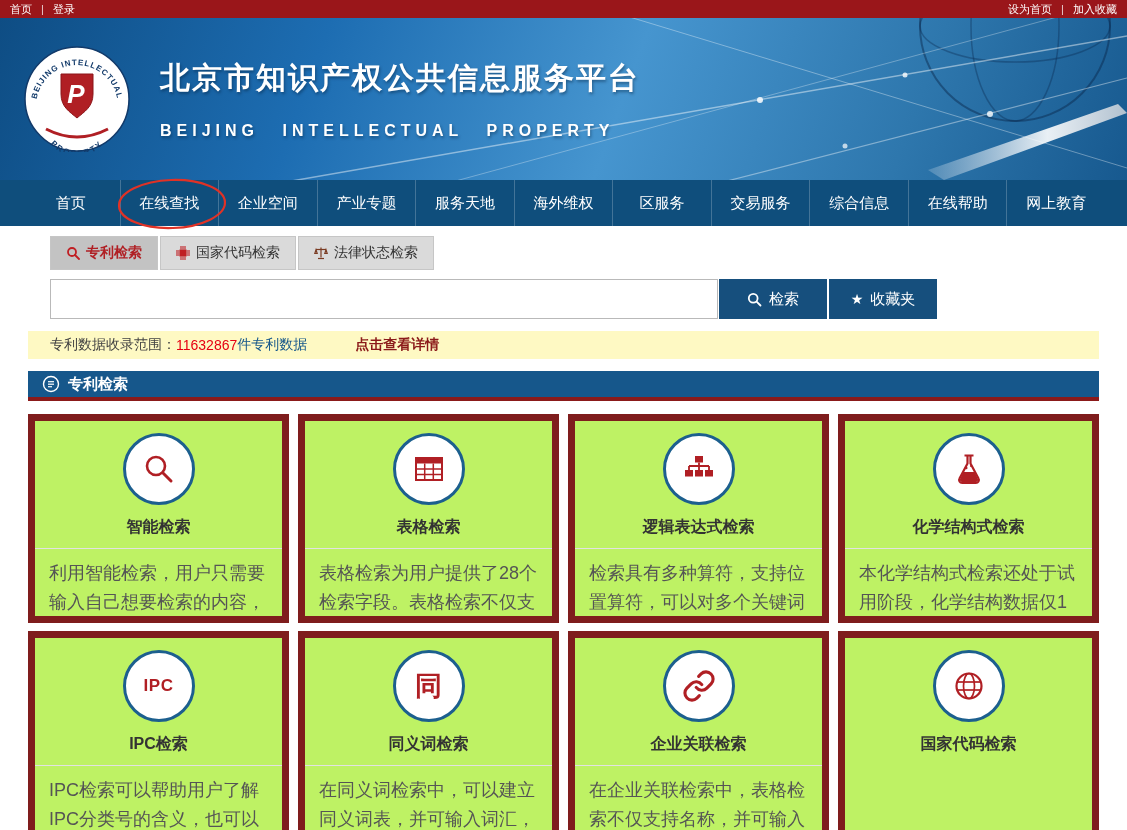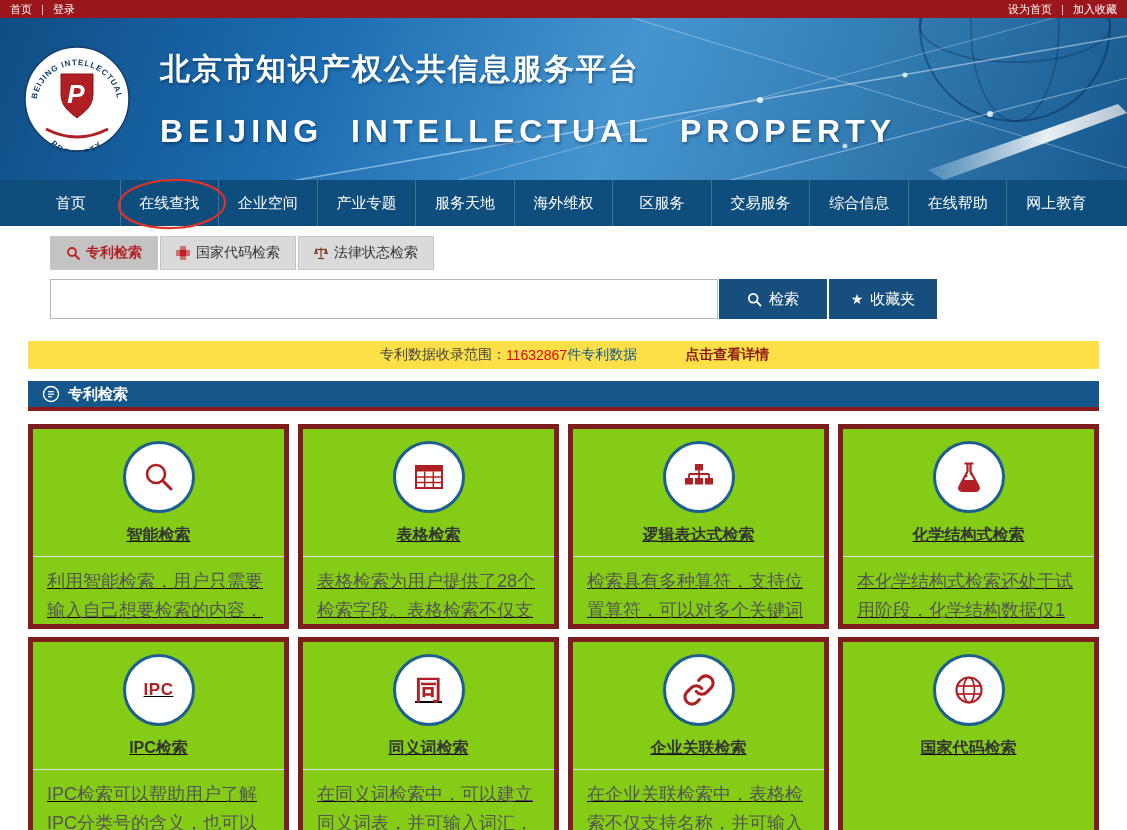--- a/index.html
+++ b/index.html
@@ -12,21 +12,21 @@
   .topbar a { color:#fff; text-decoration:none; cursor:pointer; }
   .topbar .sep { margin:0 6px; opacity:.8; }
 
   
   .header { height:162px; position:relative; overflow:hidden; display:flex; align-items:center;
     background:linear-gradient(110deg,#0e4d84 0%,#1d6db2 28%,#4695cf 55%,#2e77ad 80%,#17598f 100%); }
   .header-deco { position:absolute; left:0; top:0; width:1127px; height:162px; pointer-events:none; }
   .logo { margin-left:24px; width:106px; height:106px; flex:0 0 auto; position:relative; z-index:2; }
   .titles { margin-left:30px; color:#fff; position:relative; z-index:2; }
   .title-cn { font-size:30px; font-weight:bold; letter-spacing:2px; text-shadow:1px 2px 3px rgba(0,30,60,.45); }
-  .title-en { font-size:32px; font-weight:bold; letter-spacing:5px; word-spacing:14px; margin-top:23px;
+  .title-en { font-size:16px; font-weight:bold; letter-spacing:5px; word-spacing:14px; margin-top:23px;
     text-shadow:1px 2px 3px rgba(0,30,60,.45); }
 
   
   .nav { height:46px; background:#0f4e7c; display:flex; padding:0 22px; position:relative; }
   .nav-item { flex:1; color:#fff; font-size:15px; display:flex; align-items:center; justify-content:center;
     border-left:1px solid rgba(255,255,255,.22); cursor:pointer; white-space:nowrap; }
   .nav-item:first-child { border-left:none; }
 
   .annotation { position:absolute; left:116px; top:177px; width:112px; height:54px; pointer-events:none; z-index:6; }
 
@@ -38,31 +38,31 @@
     border:1px solid #c6c6c6; font-size:14px; color:#333; cursor:pointer; white-space:nowrap; }
   .tab.active { background:#c3c3c3; color:#b01f24; font-weight:bold; }
 
   .search-row { display:flex; margin:9px 0 0 22px; }
   .search-input { width:668px; height:40px; border:1px solid #b9b9b9; padding:0 10px; font-size:15px; outline:none; }
   .btn { width:108px; height:40px; background:#164f7d; color:#fff; border:none; font-size:15px;
     display:flex; align-items:center; justify-content:center; gap:7px; cursor:pointer; margin-left:2px; }
   .btn:first-of-type { margin-left:1px; }
   .btn .star { font-size:14px; line-height:1; }
 
-  .stats { margin-top:22px; height:28px; background:#fde047; display:flex; align-items:center;
-    padding-left:22px; font-size:14px; color:#444;justify-content:center; }
+  .stats { margin-top:12px; height:28px; background:#fef9c3; display:flex; align-items:center;
+    padding-left:22px; font-size:14px; color:#444; }
   .stats .count { color:#e60012; }
   .stats .unit { color:#16578b; }
   .stats .detail { color:#8b1a1a; font-weight:bold; margin-left:48px; cursor:pointer; text-decoration:none; font-size:14px; }
 
   .section-header { margin-top:12px; height:30px; background:#16578b; border-bottom:4px solid #8b1a1a;
     display:flex; align-items:center; padding-left:14px; color:#fff; font-size:15px; font-weight:bold; gap:8px; }
 
   .cards { margin-top:13px; display:grid; grid-template-columns:repeat(4,1fr); gap:8px 9px; }
-  .card { background:#84cc16; border:5px solid #7f1d1d; cursor:pointer;text-decoration:underline; }
+  .card { background:#bef264; border:7px solid #7f1d1d; cursor:pointer; }
   .card-top { padding:12px 0 10px; text-align:center; }
   .icon-circle { width:72px; height:72px; border:3px solid #1c5f8e; border-radius:50%; margin:0 auto;
     display:flex; align-items:center; justify-content:center; background:#fff; }
   .icon-text { color:#b01f24; font-weight:bold; }
   .icon-text.ipc { font-size:17px; letter-spacing:.5px; }
   .icon-text.tong { font-size:27px; }
   .card-title { margin-top:12px; font-size:16px; font-weight:bold; color:#333; }
   .card-desc { border-top:1px solid #e2e2e2; padding:10px 14px; font-size:18px; color:#555;
     line-height:1.6; height:68px; overflow:hidden; }
 </style>

